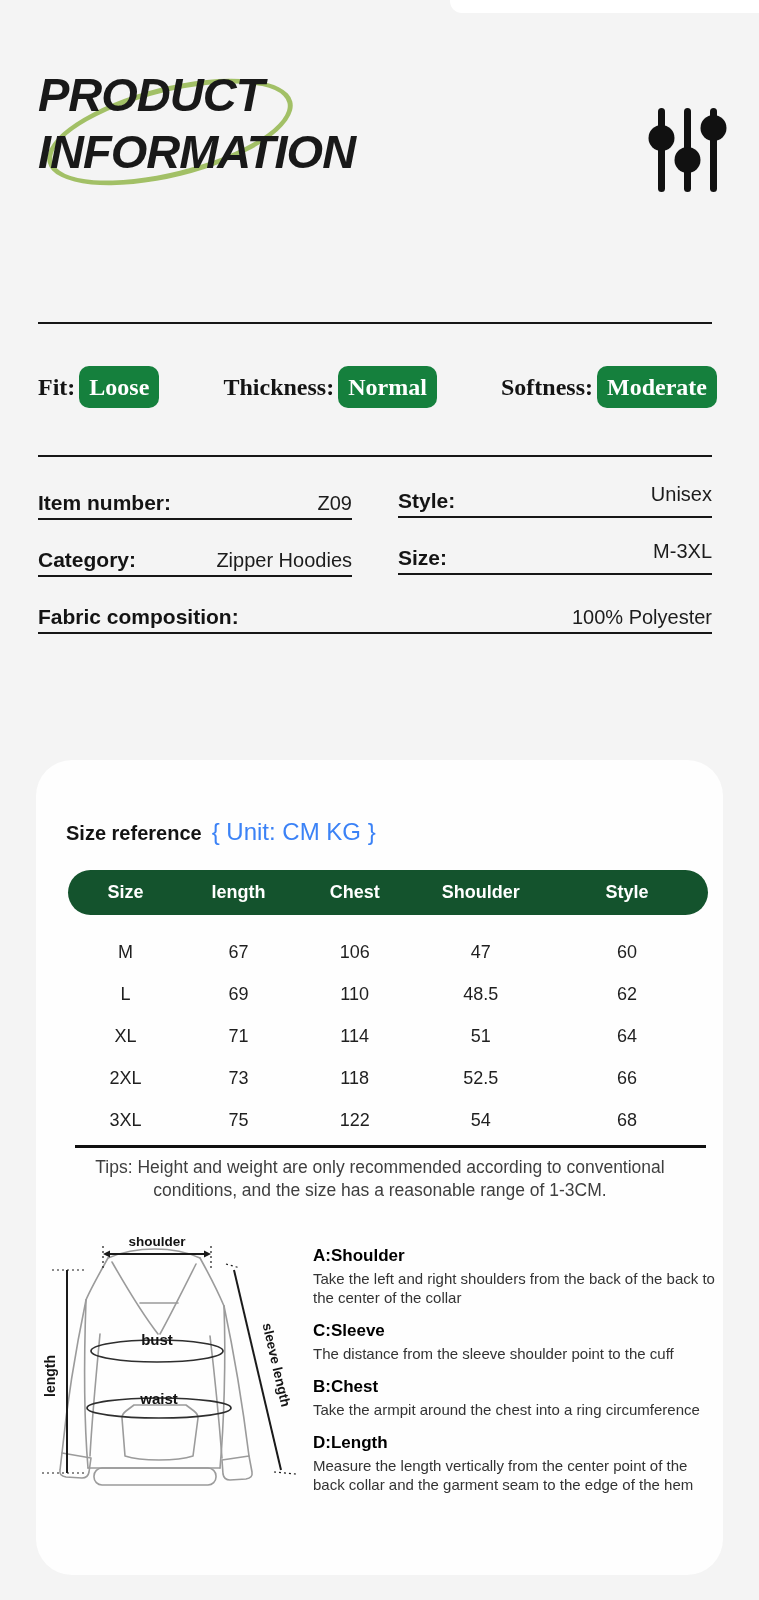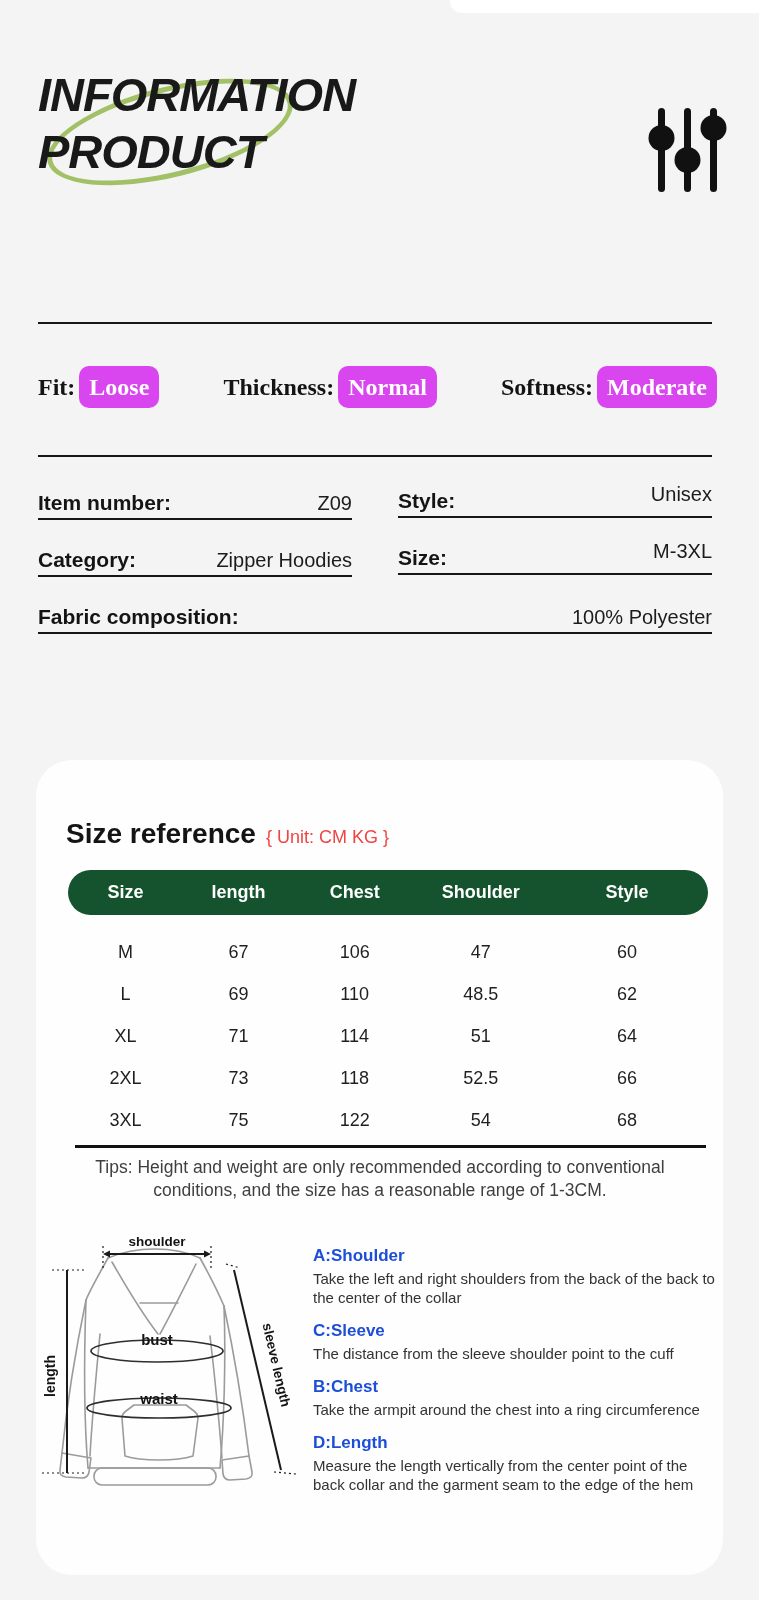--- a/index.html
+++ b/index.html
@@ -31,21 +31,21 @@
   .rule-1 { top:322px; }
   .rule-2 { top:455px; }
   
   .attr-row {
     position:absolute; left:38px; top:364px; width:679px; height:46px;
     display:flex; justify-content:space-between; align-items:center;
   }
   .attr-group { display:flex; align-items:center;font-family:Liberation Serif, serif; }
   .attr-label { font-size:24px; font-weight:700; color:#141414; margin-right:4px; }
   .attr-badge {
-    background:#d946ef; color:#ffffff; font-size:24px; font-weight:700;
+    background:#15803d; color:#ffffff; font-size:24px; font-weight:700;
     line-height:30px; padding:6px 10px; border-radius:10px;
   }
   
   .detail-cell {
     position:absolute; height:34px; border-bottom:2px solid #161616;
     display:flex; justify-content:space-between; align-items:flex-end;
     padding-bottom:3px;
   }
   .dc-r1l { left:38px;  top:486px; width:314px; }
   .dc-r1r { left:398px; top:484px; width:314px; }
@@ -54,22 +54,22 @@
   .dc-r3  { left:38px;  top:600px; width:674px; }
   .detail-label { font-size:21px; font-weight:700; color:#141414; }
   .detail-value { font-size:20px; font-weight:400; color:#1c1c1c; }
   .detail-value.raised { transform:translateY(-7px); }
   
   .card {
     position:absolute; left:36px; top:760px; width:687px; height:815px;
     background:#fefefe; border-radius:36px;
   }
   .card-title-row { position:absolute; left:30px; top:58px; display:flex; align-items:baseline; }
-  .card-title { font-size:28px; font-weight:700; color:#141414; }
-  .unit-note { font-size:18px; font-weight:400; color:#ef4444; margin-left:10px; }
+  .card-title { font-size:20px; font-weight:700; color:#141414; }
+  .unit-note { font-size:24px; font-weight:400; color:#3b82f6; margin-left:10px; }
   .size-table-head {
     position:absolute; left:32px; top:110px; width:640px; height:45px;
     background:#14532d; border-radius:23px;
     display:grid; grid-template-columns:18% 17.3% 19% 20.4% 25.3%;
     align-items:center;
   }
   .size-table-head .th { color:#ffffff; font-size:18px; font-weight:600; text-align:center; }
   .size-table-body { position:absolute; left:32px; top:171px; width:640px; }
   .size-row {
     height:42px; display:grid; grid-template-columns:18% 17.3% 19% 20.4% 25.3%;
@@ -77,35 +77,35 @@
   }
   .size-row .td { font-size:18px; color:#1f1f1f; text-align:center; }
   .table-rule { position:absolute; left:39px; top:385px; width:631px; height:3px; background:#111111; }
   .tips {
     position:absolute; left:33px; top:396px; width:622px;
     font-size:17.5px; line-height:23px; color:#3f3f3f; text-align:center;
   }
   .hoodie-svg { position:absolute; left:2px; top:448px; }
   .guide { position:absolute; left:277px; top:486px; width:404px; }
   .guide-item { margin-bottom:14px; }
-  .guide-heading { font-size:17px; font-weight:700; color:#1d4ed8; margin-bottom:3px; }
+  .guide-heading { font-size:17px; font-weight:700; color:#000000; margin-bottom:3px; }
   .guide-text { font-size:15px; line-height:19px; color:#333333; }
   svg text { font-family:"Liberation Sans", sans-serif; }
 </style>
 </head>
 <body>
 
 <div class="page">
 
   <div class="top-strip"></div>
 
   <div class="title-ellipse"></div>
   <div class="title">
+    <div>PRODUCT</div>
     <div>INFORMATION</div>
-    <div>PRODUCT</div>
   </div>
 
   <svg class="sliders-icon" width="90" height="95" viewBox="0 0 90 95" aria-hidden="true">
     <g fill="#111111">
       <rect x="13" y="6" width="7" height="84" rx="3.5"></rect>
       <rect x="39" y="6" width="7" height="84" rx="3.5"></rect>
       <rect x="65" y="6" width="7" height="84" rx="3.5"></rect>
       <circle cx="16.5" cy="36" r="13"></circle>
       <circle cx="42.5" cy="58" r="13"></circle>
       <circle cx="68.5" cy="26" r="13"></circle>

